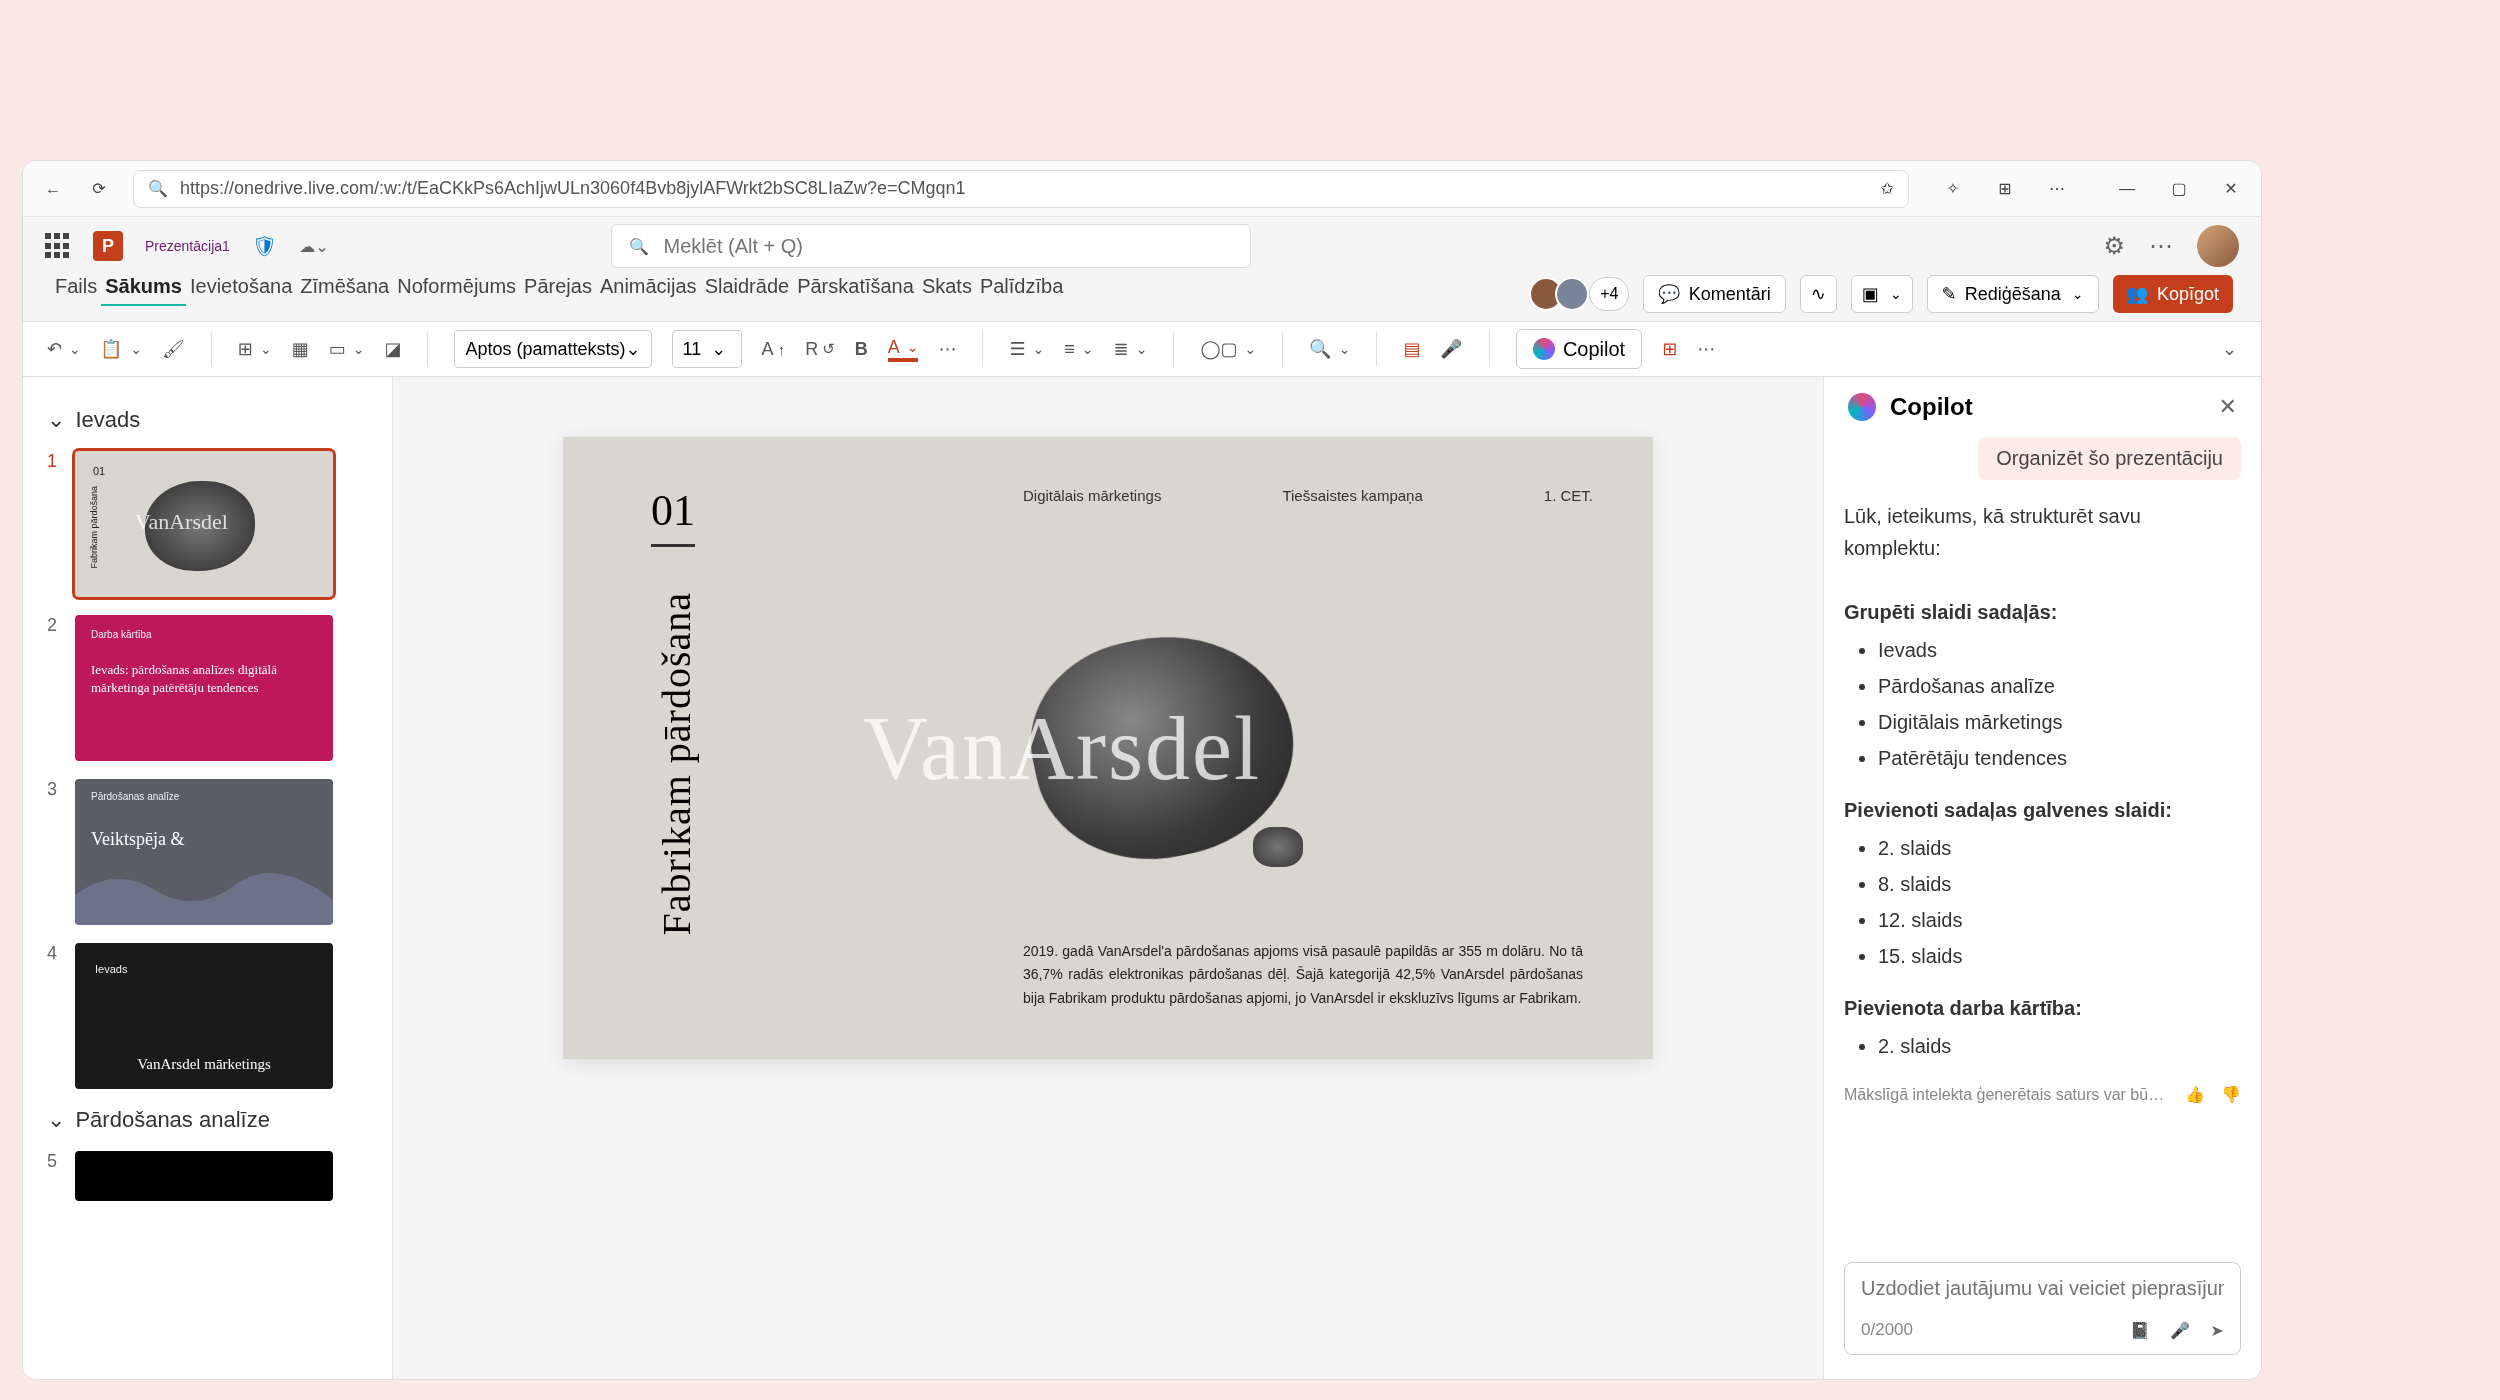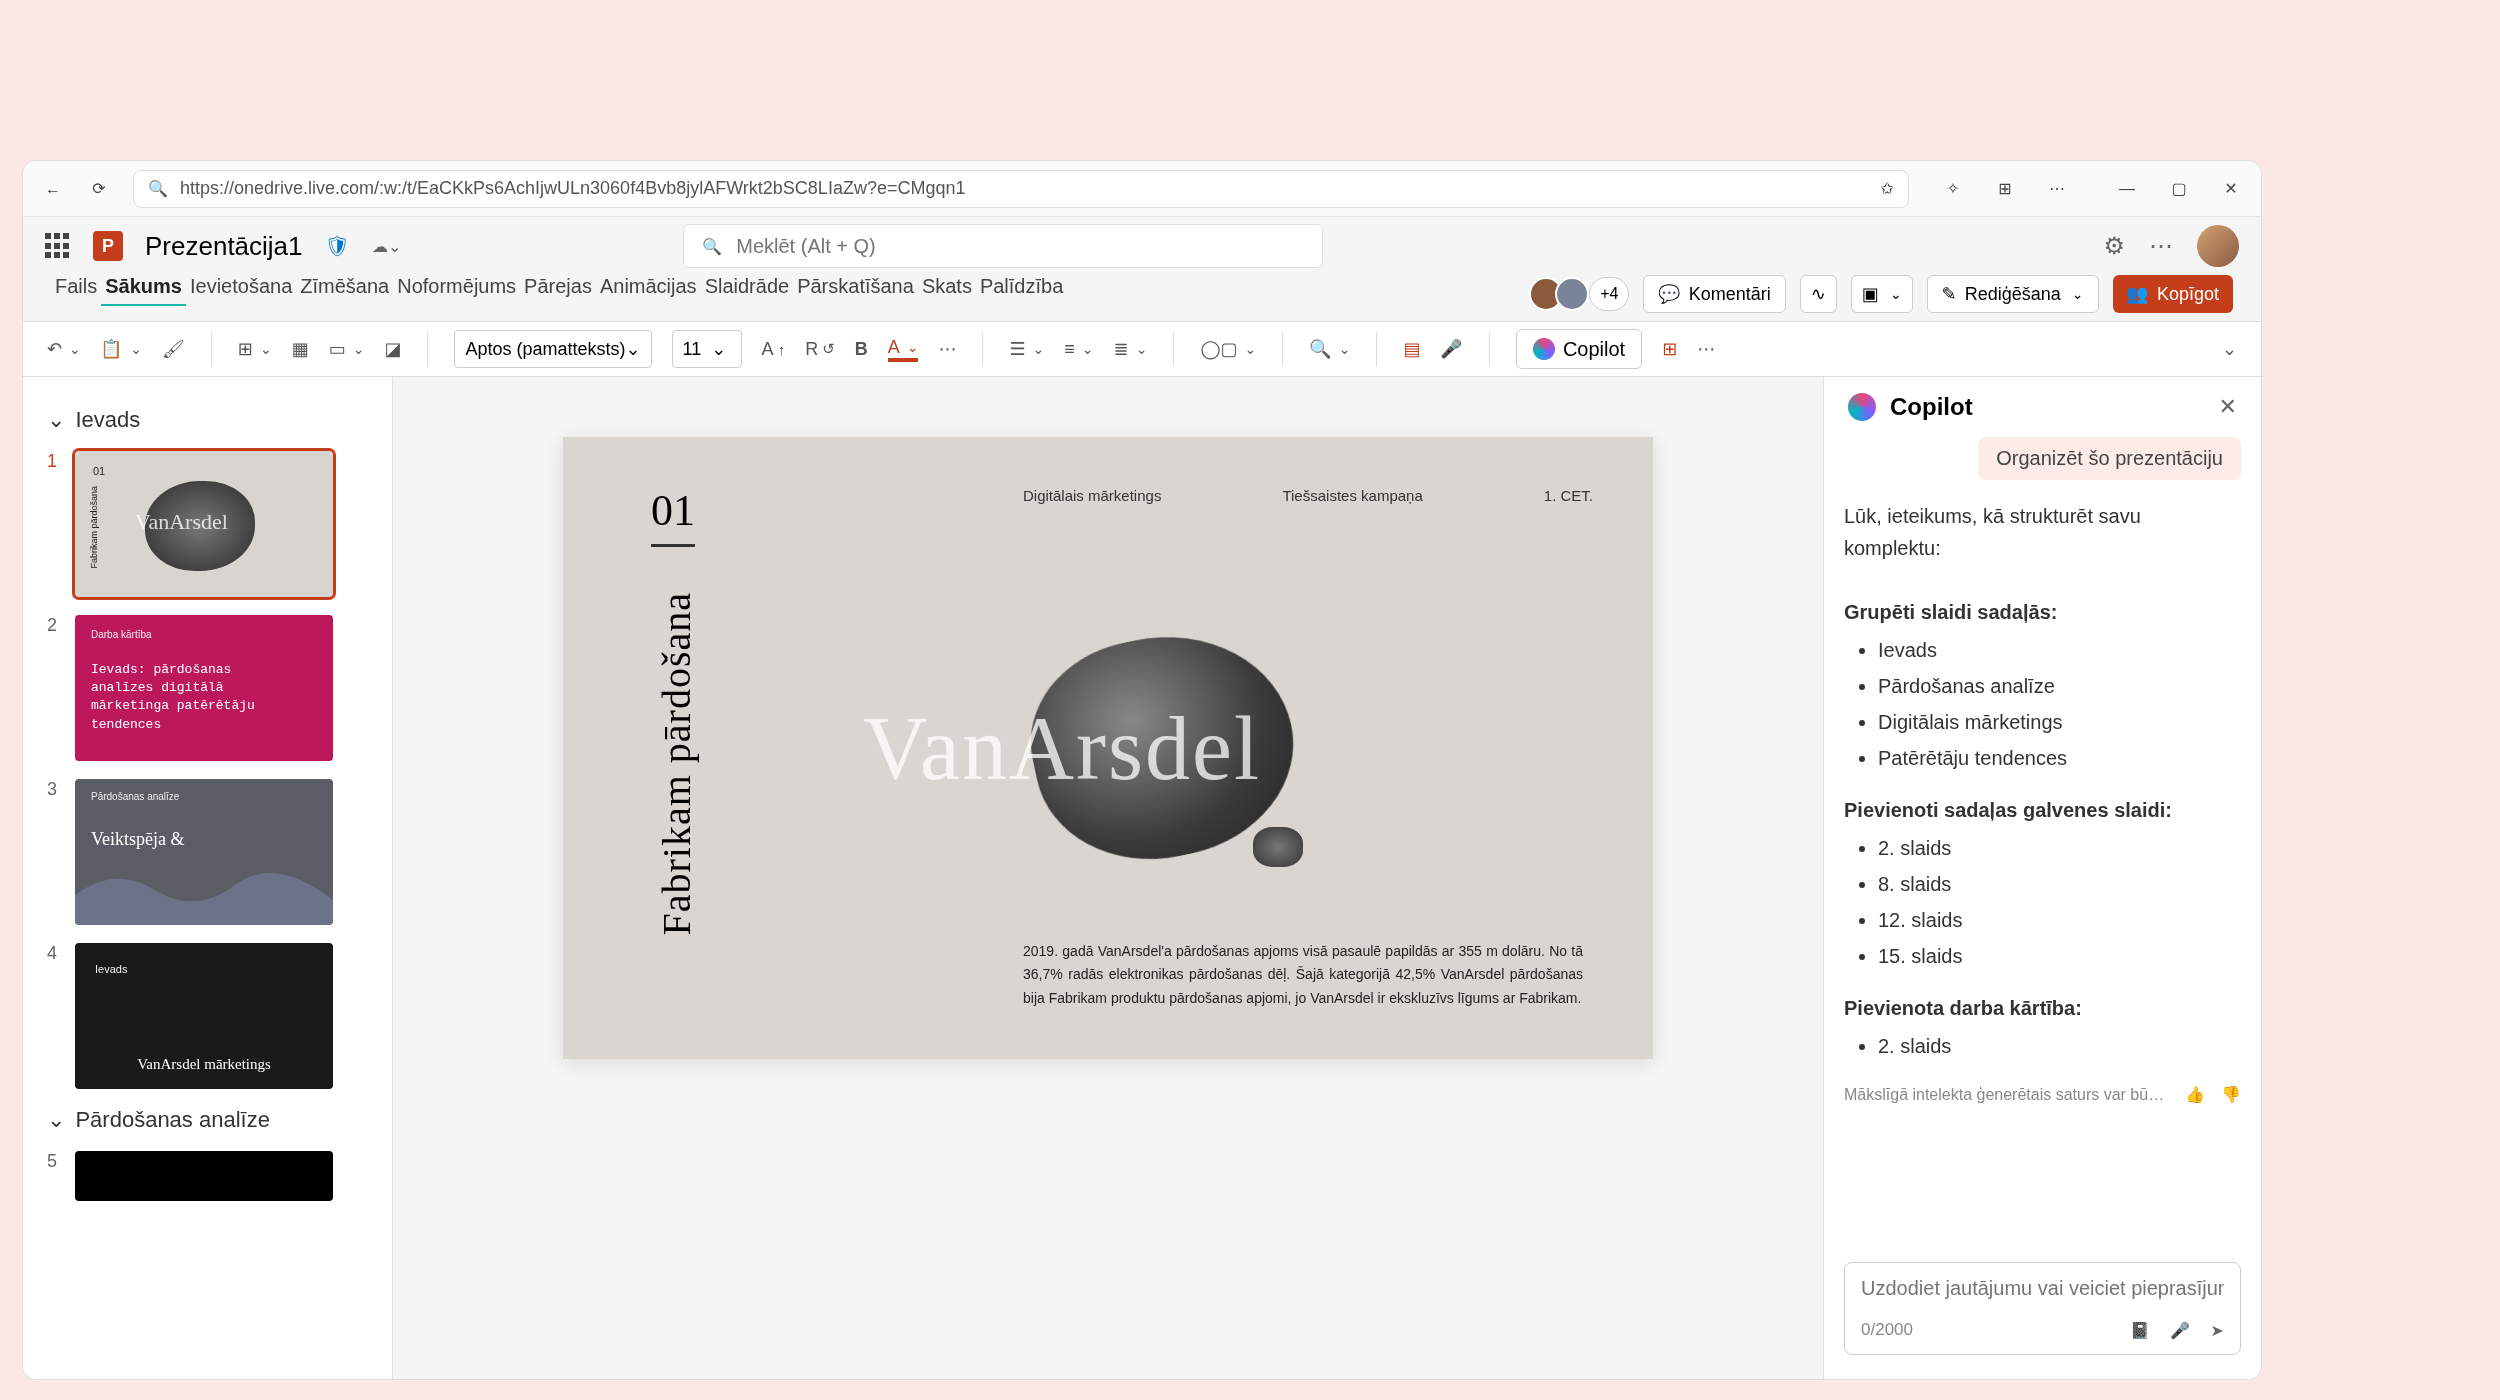--- a/index.html
+++ b/index.html
@@ -9,21 +9,21 @@
 .nav-icon { width: 24px; height: 24px; display: flex; align-items: center; justify-content: center; color: #444; cursor: pointer; }
 .url-bar { flex: 1; height: 38px; border: 1px solid #ddd; border-radius: 8px; display: flex; align-items: center; padding: 0 14px; gap: 12px; background: #fff; }
 .url-text { color: #555; font-size: 18px; flex: 1; white-space: nowrap; overflow: hidden; }
 .right-icons { display: flex; gap: 28px; margin-left: 10px; }
 .win-controls { display: flex; gap: 28px; margin-left: 24px; }
 
 .app-header { height: 58px; display: flex; align-items: center; padding: 0 22px; gap: 22px; background: #f5f5f5; }
 .waffle { width: 26px; height: 26px; display: grid; grid-template-columns: repeat(3, 6px); gap: 3px; cursor: pointer; }
 .waffle div { width: 6px; height: 6px; background: #444; }
 .ppt-logo { width: 30px; height: 30px; background: #c43e1c; border-radius: 4px; display: flex; align-items: center; justify-content: center; color: #fff; font-weight: bold; font-size: 18px; }
-.doc-title { font-size: 26px; color: #000000; }
+.doc-title { font-size: 14px; color: #701a75; }
 .shield { color: #0078d4; font-size: 20px; }
 .search-box { width: 640px; height: 44px; background: #fff; border: 1px solid #ddd; border-radius: 6px; display: flex; align-items: center; padding: 0 18px; gap: 14px; margin-left: 260px; }
 .search-box input { border: none; outline: none; font-size: 20px; flex: 1; color: #666; background: transparent; }
 .header-right { margin-left: auto; display: flex; gap: 24px; align-items: center; }
 .avatar { width: 42px; height: 42px; border-radius: 50%; background: linear-gradient(135deg, #d4a373, #8a5a44); }
 
 .ribbon-tabs { height: 46px; display: flex; align-items: flex-start; padding: 0 28px; }
 .tab { font-size: 20px; color: #444; cursor: pointer; padding: 0 4px; }
 .tab.active { font-weight: 600; color: #222; border-bottom: 2px solid #14b8a6; padding-bottom: 6px; }
 .tab-right { margin-left: auto; display: flex; gap: 14px; align-items: center; }
@@ -226,21 +226,21 @@
           <div style="position:absolute;left:14px;top:35px;writing-mode:vertical-rl;transform:rotate(180deg);font-size:9px;color:#222;">Fabrikam pārdošana</div>
           <div style="position:absolute;top:30px;left:70px;width:110px;height:90px;background:radial-gradient(#777,#2a2a2a);border-radius:50% 45%;"></div>
           <div style="position:absolute;top:58px;left:60px;font-size:22px;color:rgba(255,255,255,0.8);font-family:Georgia;">VanArsdel</div>
         </div>
       </div>
 
       <div class="thumb-row">
         <div class="thumb-num">2</div>
         <div class="thumb" style="padding:16px;">
           <div class="tlabel" style="top:14px;left:16px;font-size:10px;">Darba kārtība</div>
-          <div style="position:absolute;top:46px;left:16px;right:32px;font-size:13px;line-height:1.4;font-family:Liberation Mono, monospace;">Ievads: pārdošanas analīzes digitālā mārketinga patērētāju tendences</div>
+          <div style="position:absolute;top:46px;left:16px;right:32px;font-size:13px;line-height:1.4;font-family:Liberation Serif, serif;">Ievads: pārdošanas analīzes digitālā mārketinga patērētāju tendences</div>
         </div>
       </div>
 
       <div class="thumb-row">
         <div class="thumb-num">3</div>
         <div class="thumb thumb3">
           <div class="tlabel" style="top:12px;left:16px;font-size:10px;">Pārdošanas analīze</div>
           <div style="position:absolute;top:50px;left:16px;font-size:18px;font-family:Georgia;">Veiktspēja &amp;</div>
           <svg style="position:absolute;bottom:0;left:0;width:100%;height:70px;" viewBox="0 0 258 70">
               <path d="M0,40 Q40,10 80,35 T160,30 T258,45 L258,70 L0,70 Z" fill="rgba(120,130,160,0.6)"></path>

